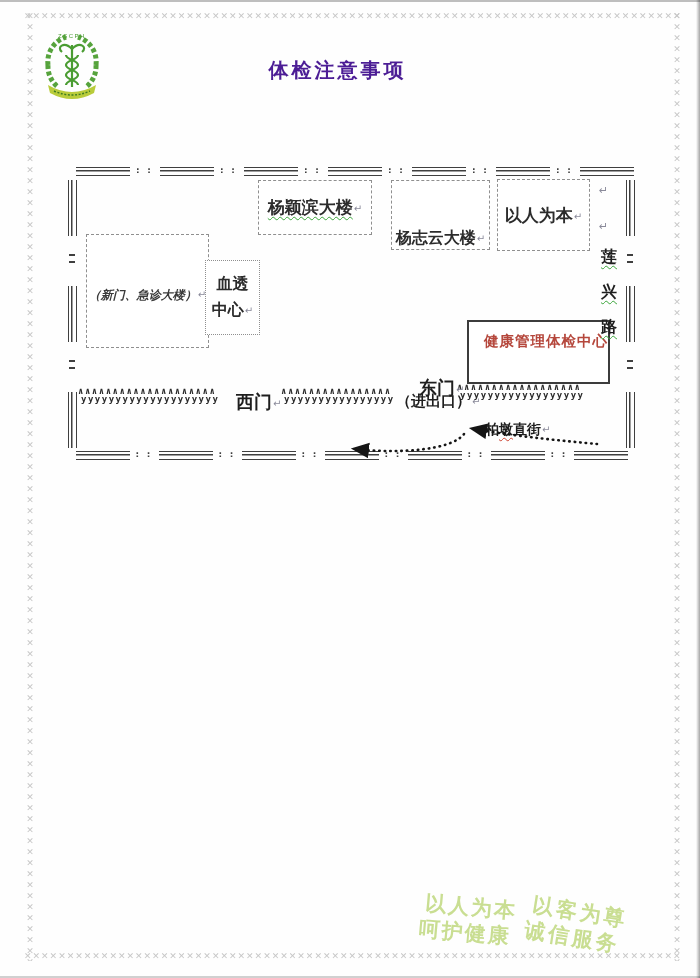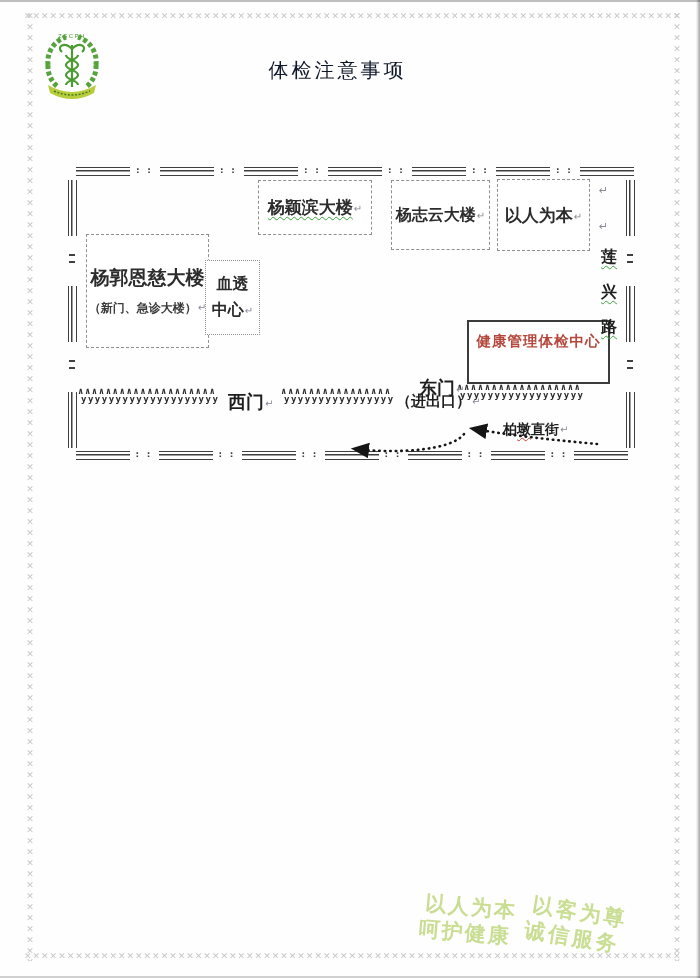--- a/index.html
+++ b/index.html
@@ -11,59 +11,59 @@
   .edge-bottom{position:absolute;left:0;bottom:0;width:100%;height:2px;background:rgba(0,0,0,.18);}
 
   
   .chain{position:absolute;color:#c7c7c7;font-size:9px;line-height:10px;letter-spacing:1px;
          white-space:nowrap;overflow:hidden;user-select:none;}
   .chain.h{height:11px;}
   .chain.v{width:11px;writing-mode:vertical-rl;text-orientation:upright;letter-spacing:1px;}
 
   
   .title{position:absolute;left:0;top:57px;width:675px;text-align:center;
-         font-size:20px;font-weight:normal;color:#0f172a;letter-spacing:3px;}
+         font-size:20px;font-weight:bold;color:#4c1d95;letter-spacing:3px;}
 
   
   .wall{position:absolute;display:flex;justify-content:space-between;align-items:center;}
   .wall.h{flex-direction:row;height:8px;}
   .wall.v{flex-direction:column;width:8px;}
   i.seg-h{display:block;width:54px;height:7px;border-top:1.6px solid #3f3f3f;border-bottom:1.6px solid #3f3f3f;
          background:linear-gradient(#3f3f3f,#3f3f3f) center/100% 1.5px no-repeat;}
   i.gap-h{font-style:normal;font-weight:bold;font-size:9px;line-height:8px;letter-spacing:3px;color:#3f3f3f;}
   i.seg-v{display:block;height:56px;width:7px;border-left:1.6px solid #3f3f3f;border-right:1.6px solid #3f3f3f;
          background:linear-gradient(#3f3f3f,#3f3f3f) center/1.5px 100% no-repeat;}
   i.gap-v{display:block;position:relative;width:7px;height:22px;}
   i.gap-v::before,i.gap-v::after{content:"";position:absolute;left:0;width:6px;height:1.6px;background:#3f3f3f;}
   i.gap-v::before{top:4px;} i.gap-v::after{top:11px;}
 
   
   .bldg{position:absolute;border:1.6px dashed #8f8f8f;display:flex;flex-direction:column;
         align-items:center;justify-content:center;text-align:center;color:#2c2c2c;background:#fff;}
-  .bname{font-weight:bold;font-size:17px;white-space:nowrap;font-family:Liberation Serif, serif;}
+  .bname{font-weight:bold;font-size:17px;white-space:nowrap;}
   .big{font-size:19px;}
-  .sub{font-size:12px;font-weight:bold;margin-top:9px;white-space:nowrap;color:#3a3a3a;}
+  .sub{font-size:12px;font-weight:bold;margin-top:9px;white-space:nowrap;color:#3a3a3a;font-style:italic;}
   .two{line-height:26px;}
   .solidbox{position:absolute;border:2px solid #3c3c3c;background:#fff;text-align:center;}
   .redtext{font-size:14.5px;font-weight:bold;letter-spacing:1px;margin-top:10px;white-space:nowrap;}
 
   .wavy-green{text-decoration:underline wavy #3aa53a 1px;text-underline-offset:3px;}
   .wavy-red{text-decoration:underline wavy #cc4433 1px;text-underline-offset:3px;}
 
   .ret{font-size:10px;color:#8a8a9a;font-weight:normal;vertical-align:1px;margin-left:1px;}
   .ret-float{position:absolute;font-size:11px;color:#8a8a9a;}
 
   
   .zz{position:absolute;color:#2b2b2b;user-select:none;}
   .zz span{display:block;font-size:9px;font-weight:bold;letter-spacing:1.5px;line-height:7.5px;
            font-family:"DejaVu Sans Mono",monospace;white-space:nowrap;}
   .zz span.b{transform:translateX(3px);}
 
   .gate{position:absolute;font-weight:bold;color:#1e1e1e;white-space:nowrap;}
-  .west{font-size:18px;} .east{font-size:18px;} .eastsub{font-size:15px;} .street{font-size:14px;}
+  .west{font-size:18px;margin-left:8px;} .east{font-size:18px;} .eastsub{font-size:15px;} .street{font-size:14px;}
 
   .vroad{position:absolute;display:flex;flex-direction:column;gap:14px;font-weight:bold;
          font-size:16px;color:#1e1e1e;text-align:center;}
 
   .arrows{position:absolute;left:60px;top:160px;}
 
   
   .slogan{position:absolute;color:#c9de92;font-weight:bold;font-size:21px;white-space:nowrap;line-height:26px;}
   .slogan .l2{margin-left:-4px;}
   .sl1{left:424px;top:894px;transform:rotate(5deg);letter-spacing:2px;}
@@ -147,42 +147,41 @@
       <i class="gap-v"></i>
       <i class="seg-v"></i>
       <i class="gap-v"></i>
       <i class="seg-v"></i>
     </div>
 
   <div class="bldg" style="left:258px;top:180px;width:112px;height:53px;">
     <div class="bname"><span class="wavy-green">杨颖滨大楼</span><span class="ret">↵</span></div>
   </div>
 
-  <div class="bldg" style="left:391px;top:180px;width:97px;height:68px;">
+  <div class="bldg" style="left:391px;top:180px;width:97px;height:68px;justify-content:flex-end;">
     <div class="bname" style="font-size:16px;"><span>杨志云大楼</span><span class="ret">↵</span></div>
   </div>
 
   <div class="bldg" style="left:497px;top:179px;width:91px;height:70px;">
     <div class="bname"><span>以人为本</span><span class="ret">↵</span></div>
   </div>
 
   <div class="bldg" style="left:86px;top:234px;width:121px;height:112px;">
-    <div class="bname big">杨郭恩慈大楼</div>
     <div class="sub"><span>（新门、急诊大楼）</span><span class="ret">↵</span></div>
   </div>
 
   <div class="bldg" style="left:205px;top:260px;width:53px;height:73px;border-style:dotted;">
     <div class="bname two" style="font-size:16px;">
       <span>血透</span><br>
       <span>中心</span><span class="ret">↵</span>
     </div>
   </div>
 
 
-  <div class="solidbox" style="left:467px;top:320px;width:139px;height:60px;">
+  <div class="solidbox" style="left:467px;top:320px;width:139px;height:60px;text-align:right;">
     <div class="redtext" id="tijian-text" style="color: rgb(181, 71, 60);">健康管理体检中心</div>
   </div>
 
   <span class="ret-float" style="left:599px;top:184px;">↵</span>
   <span class="ret-float" style="left:599px;top:220px;">↵</span>
 
   <div class="vroad" style="left:601px;top:247px;">
     <span class="wavy-green">莲</span>
     <span class="wavy-green">兴</span>
     <span class="wavy-green">路</span>
@@ -203,21 +202,21 @@
 
   <div class="gate west" style="left:228px;top:390px;">
     <span>西门</span><span class="ret">↵</span>
   </div>
   <div class="gate east" style="left:419px;top:376px;">
     <span>东门</span><span class="ret">↵</span>
   </div>
   <div class="gate eastsub" style="left:396px;top:392px;">
     <span>（进出口）</span><span class="ret">↵</span>
   </div>
-  <div class="gate street" style="left:503px;top:421px;">
+  <div class="gate street" style="left:485px;top:421px;">
     <span>柏</span><span class="wavy-red">墩</span><span>直街</span><span class="ret">↵</span>
   </div>
 
   <div class="arrows">
     <svg width="580" height="310" viewBox="0 0 580 310">
       <defs>
         <marker id="ah" markerWidth="8" markerHeight="8" refX="5" refY="3" orient="auto">
           <path d="M0,0 L7,3 L0,6 Z" fill="#151515"></path>
         </marker>
       </defs>

